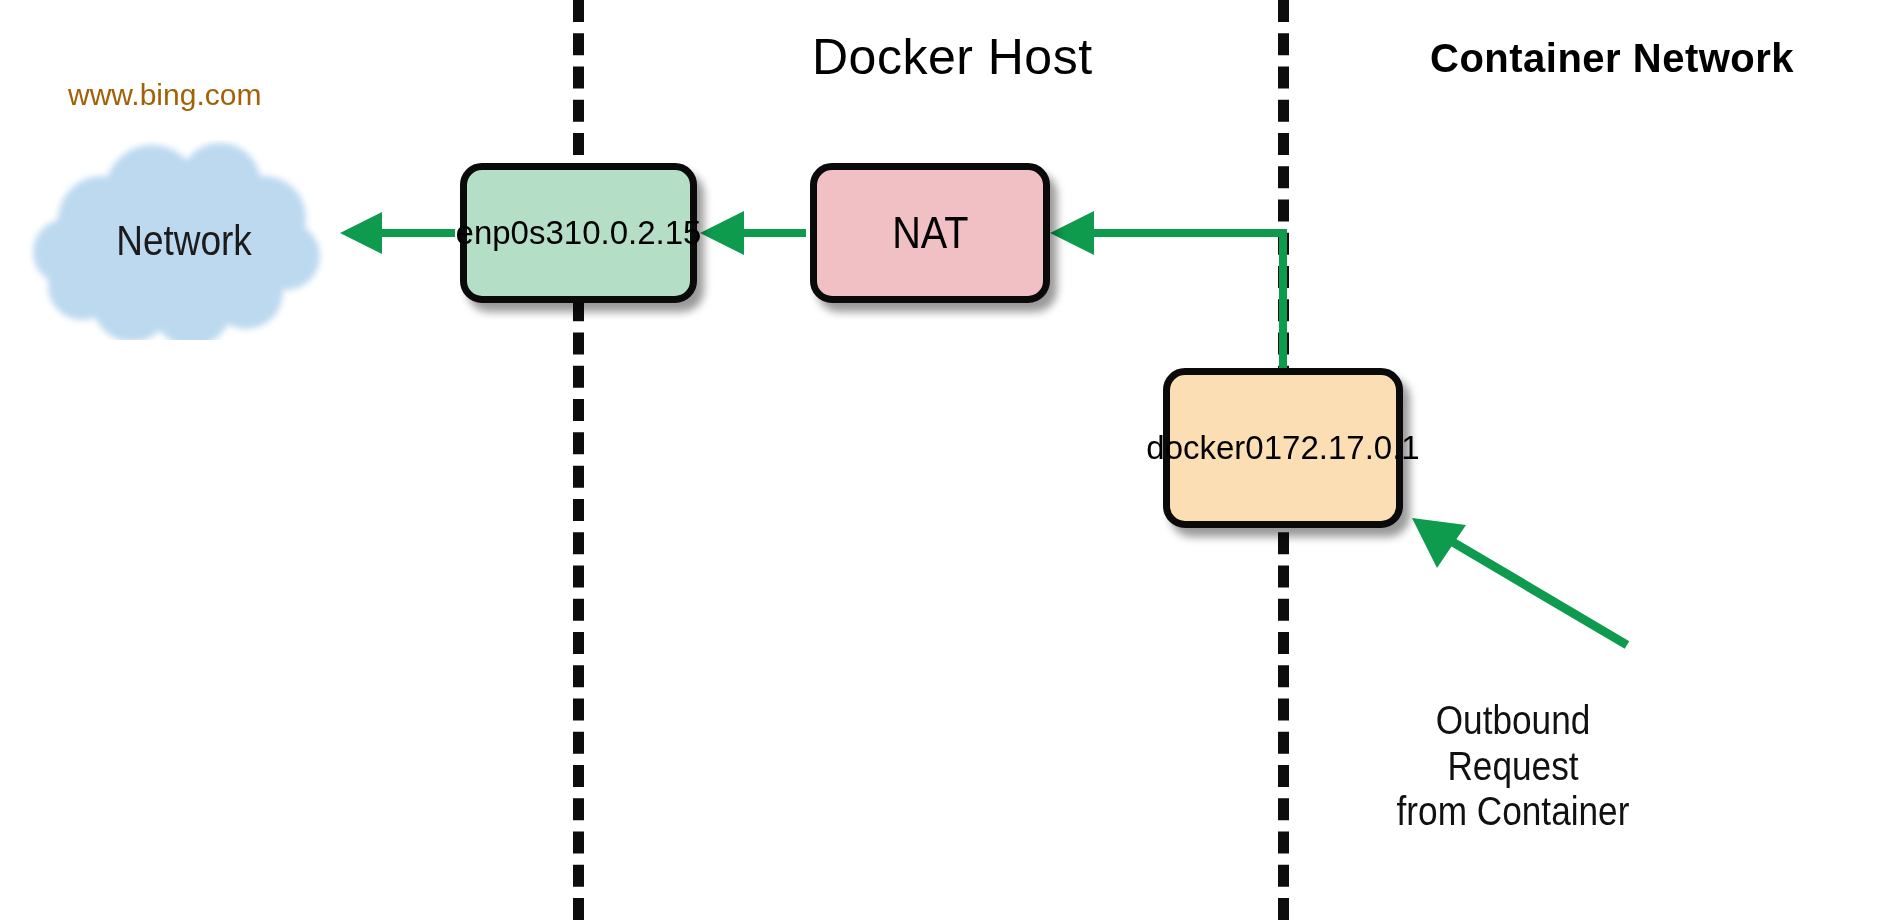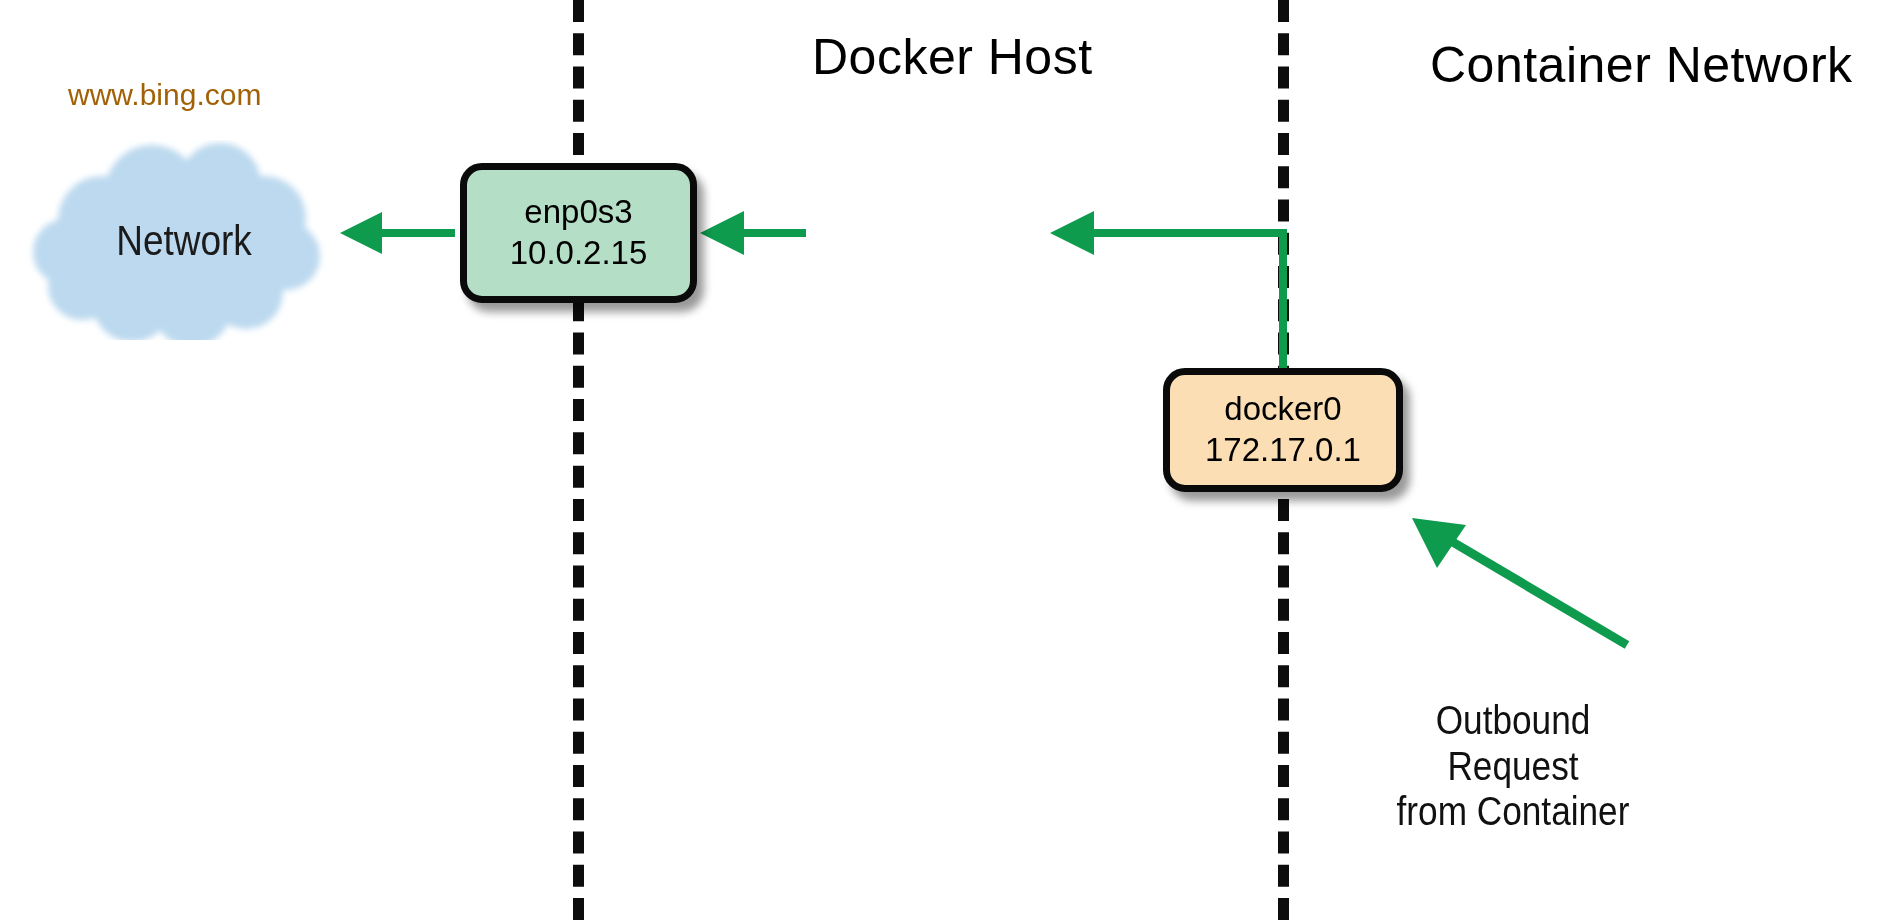--- a/index.html
+++ b/index.html
@@ -29,21 +29,22 @@
     letter-spacing: 0.5px;
   }
   #docker-host-title {
     left: 812px;
     top: 28px;
     font-size: 50px;
   }
   #container-network-title {
     left: 1430px;
     top: 36px;
-    font-size: 50px;
+    font-size: 40px;
+    font-weight: bold;
   }
 
   
   #site-label {
     position: absolute;
     left: 68px;
     top: 78px;
     font-size: 30px;
     color: #a16207;
     white-space: nowrap;
@@ -86,21 +87,20 @@
     letter-spacing: 0px;
   }
 
   
   .node {
     position: absolute;
     box-sizing: border-box;
     border: 7px solid #0a0a0a;
     border-radius: 22px;
     display: flex;
-    flex-direction: column;
     align-items: center;
     justify-content: center;
     box-shadow: 7px 9px 9px rgba(0,0,0,0.40);
     z-index: 5;
   }
   .node .line1,
   .node .line2 {
     font-family: "Liberation Sans", sans-serif;
     font-size: 33px;
     color: #000000;
@@ -124,21 +124,21 @@
     left: 810px;
     top: 163px;
     width: 240px;
     height: 140px;
     background: #f0c0c4;
   }
   #node-docker0 {
     left: 1163px;
     top: 368px;
     width: 240px;
-    height: 124px;
+    height: 160px;
     background: #fcdeb4;
   }
   #node-busybox {
     left: 1631px;
     top: 576px;
     width: 237px;
     height: 140px;
     background: #aecfe8;
   }
 
@@ -227,20 +227,23 @@
       <line x1="1627" y1="645" x2="1434" y2="531" stroke="#0e9b4e" stroke-width="9"></line>
       <polygon points="1412,518 1466,525 1437,568" fill="#0e9b4e"></polygon>
     </g>
   </svg>
 
   <div class="node" id="node-enp0s3">
     <div class="line1">enp0s3</div>
     <div class="line2">10.0.2.15</div>
   </div>
 
+  <div class="node single" id="node-nat">
+    <div class="line1">NAT</div>
+  </div>
 
   <div class="node" id="node-docker0">
     <div class="line1">docker0</div>
     <div class="line2">172.17.0.1</div>
   </div>
 
 
   <div id="outbound-caption">
     <div>Outbound</div>
     <div>Request</div>

